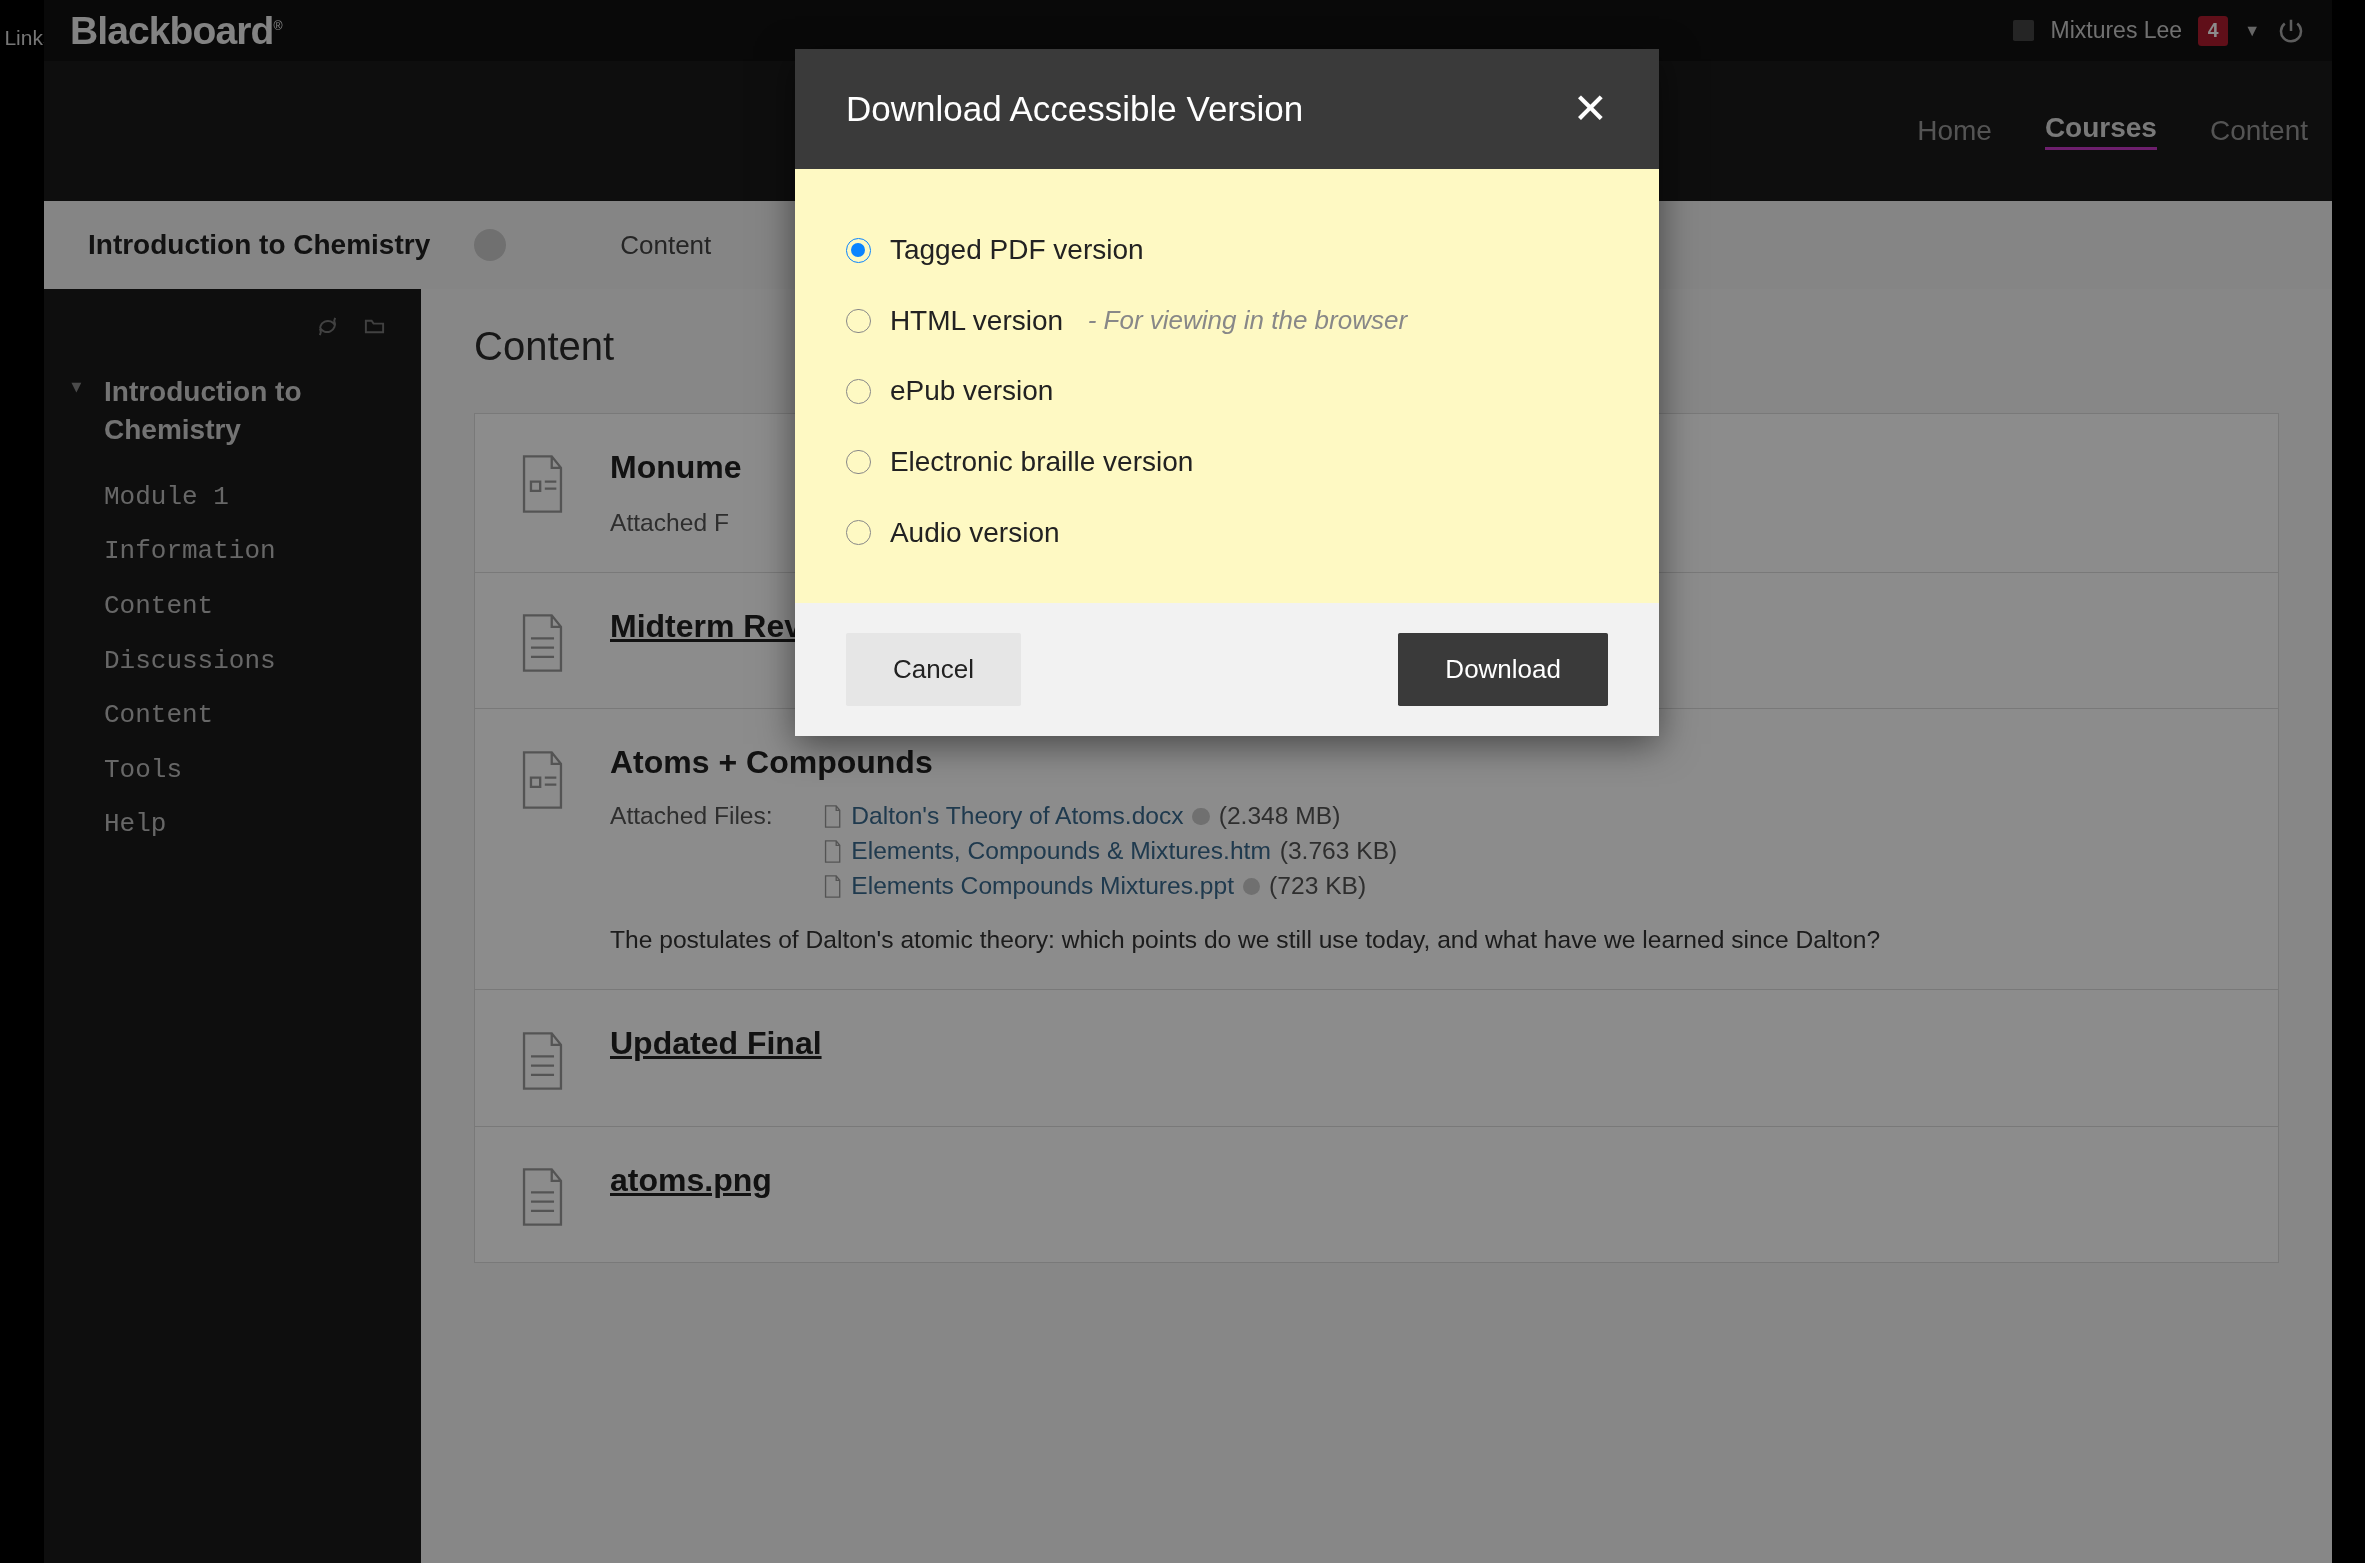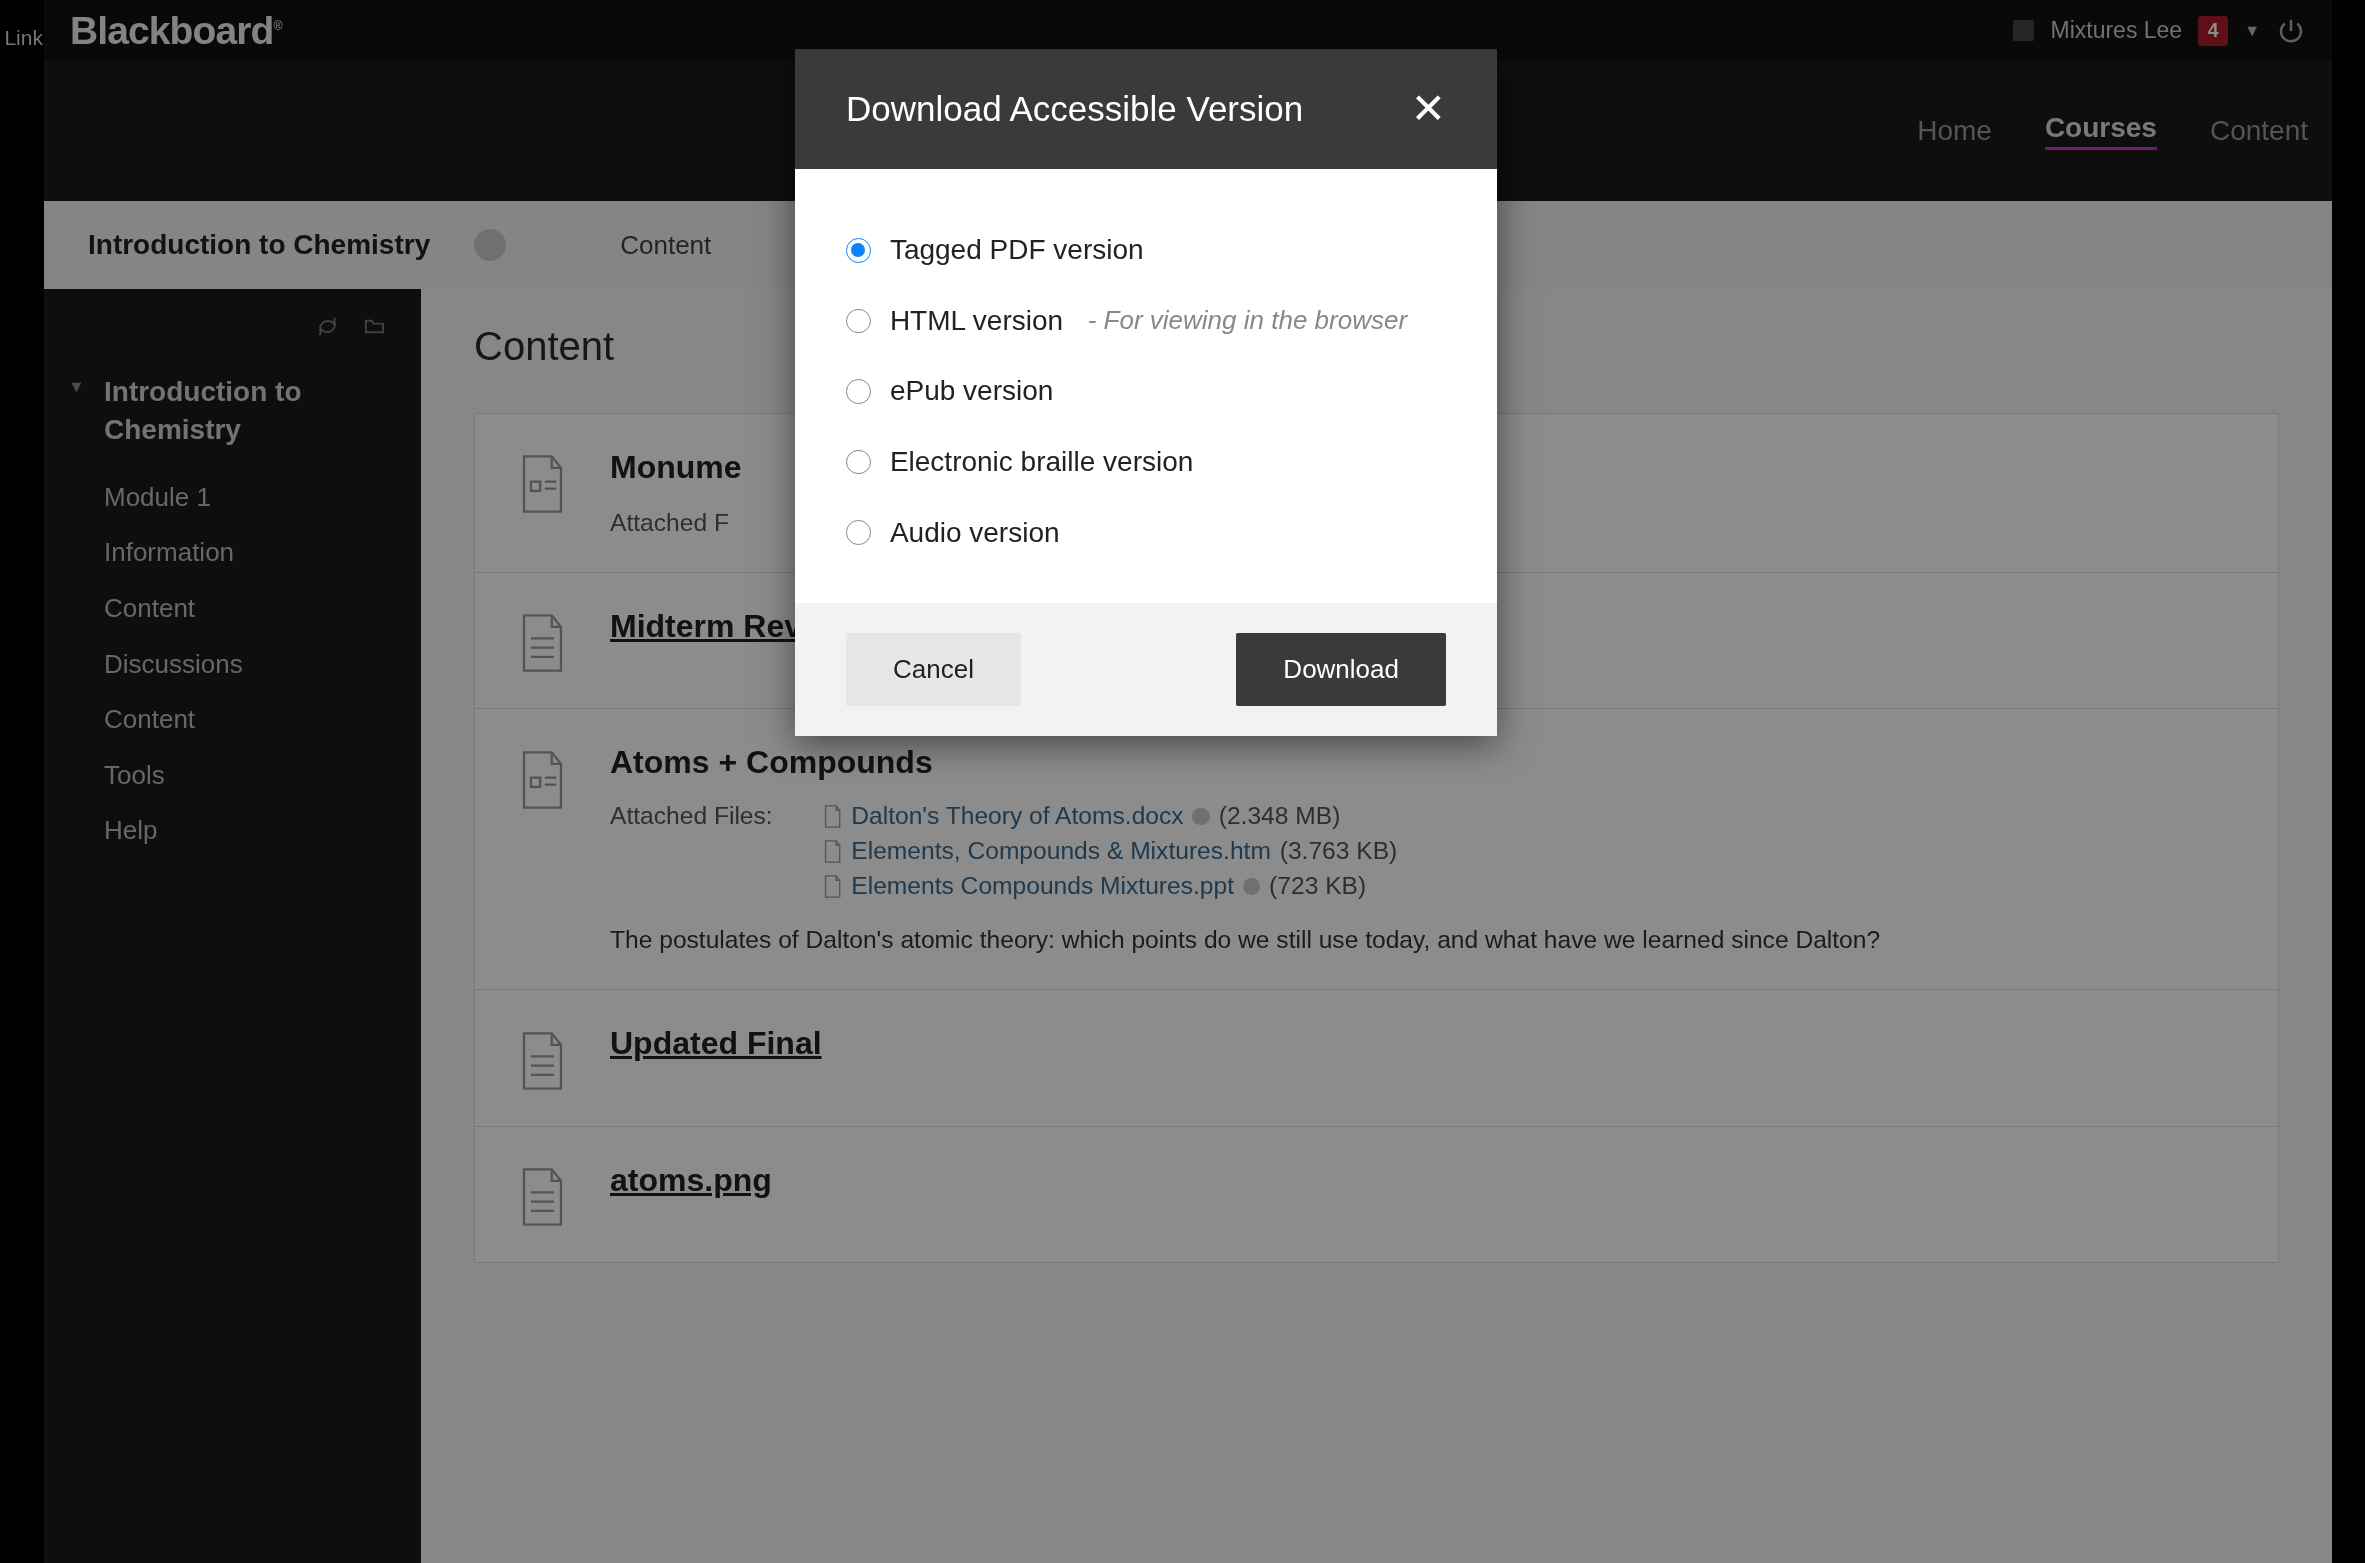--- a/index.html
+++ b/index.html
@@ -22,21 +22,21 @@
 .crumbbar{height:88px;background:#f3f3f3;display:flex;align-items:center;padding:0 44px;gap:44px;color:#333;}
 .crumb-course{font-size:28px;font-weight:600;color:#222;}
 .crumb-icon{width:32px;height:32px;background:#ccc;border-radius:50%;display:inline-block;}
 .crumb-sec{font-size:26px;color:#444;margin-left:70px;}
 .body{display:flex;height:calc(100% - 289px);}
 .sidebar{width:377px;background:#1a1a1a;padding:26px 26px 26px 44px;color:#ccc;}
 .side-icons{display:flex;justify-content:flex-end;gap:24.6px;padding-right:8.8px;margin-bottom:35px;}
 .side-icons span{width:23px;height:23px;color:#777;}
 .side-head{font-size:28px;font-weight:600;color:#d2d2d2;margin-bottom:21px;line-height:1.35;padding-left:16px;position:relative;}
 .side-head:before{content:"\25BE";position:absolute;left:-16px;top:1.8px;color:#888;font-size:17.5px;}
-.side-item{font-size:26px;color:#bcbcbc;padding:12.3px 0 12.3px 16px;cursor:pointer;}
+.side-item{font-size:26px;color:#bcbcbc;padding:12.3px 0 12.3px 16px;cursor:pointer;font-family:Liberation Mono, monospace;}
 .main{flex:1;background:#f6f6f6;padding:35px 53px;overflow:auto;}
 .main h1{font-size:40px;color:#2b2b2b;margin-bottom:44px;font-weight:500;}
 .card{border:0.9px solid #ddd;background:#fff;padding:35px 44px;display:flex;gap:44px;}
 .card+.card{border-top:none;}
 .doc-icon{width:47px;height:60px;flex-shrink:0;margin-top:5.3px;}
 .card-body{flex:1;}
 .card-title{font-size:32px;font-weight:700;color:#222;}
 .card-title.link{text-decoration:underline;}
 .attach-label{font-size:24.6px;color:#555;margin-top:23px;}
 .attach-row{display:flex;flex-wrap:wrap;align-items:center;gap:8.8px;margin-top:7px;}
@@ -44,21 +44,21 @@
 .attach-block{display:flex;flex-direction:column;margin-left:17.5px;}
 .attach-top{display:flex;align-items:flex-start;gap:33px;margin-top:21px;}
 .attach-link{color:#3a6a8f;font-size:24.6px;}
 .attach-size{color:#555;font-size:24.6px;}
 .mini-doc{width:19.3px;height:23px;display:inline-block;}
 .tiny-dot{width:17.5px;height:17.5px;background:#ccc;border-radius:50%;display:inline-block;}
 .card-desc{margin-top:26px;font-size:24.6px;color:#333;}
 
 .overlay{position:absolute;inset:0;background:rgba(0,0,0,.45);}
 
-.modal{position:absolute;left:751px;top:49px;width:702px;background:#ffffff;box-shadow:0 8.8px 35px rgba(0,0,0,.5);}
+.modal{position:absolute;left:751px;top:49px;width:864px;background:#fef9c3;box-shadow:0 8.8px 35px rgba(0,0,0,.5);}
 .modal-head{background:#3a3a3a;color:#fff;display:flex;align-items:center;justify-content:space-between;padding:39px 51px;}
 .modal-head h2{font-size:35px;font-weight:500;}
 .modal-close{font-size:42px;color:#fff;cursor:pointer;font-weight:300;line-height:1;}
 .modal-body{padding:46px 51px 35px;}
 .radio-row{display:flex;align-items:center;gap:19.3px;padding:19.3px 0;}
 .radio{width:24.6px;height:24.6px;border:1.8px solid #888;border-radius:50%;position:relative;flex-shrink:0;cursor:pointer;}
 .radio.checked{border-color:#0a84ff;}
 .radio.checked:after{content:"";position:absolute;inset:4.4px;background:#0a84ff;border-radius:50%;}
 .radio-label{font-size:28px;color:#222;}
 .radio-hint{font-size:26px;font-style:italic;color:#888;margin-left:5.3px;}

